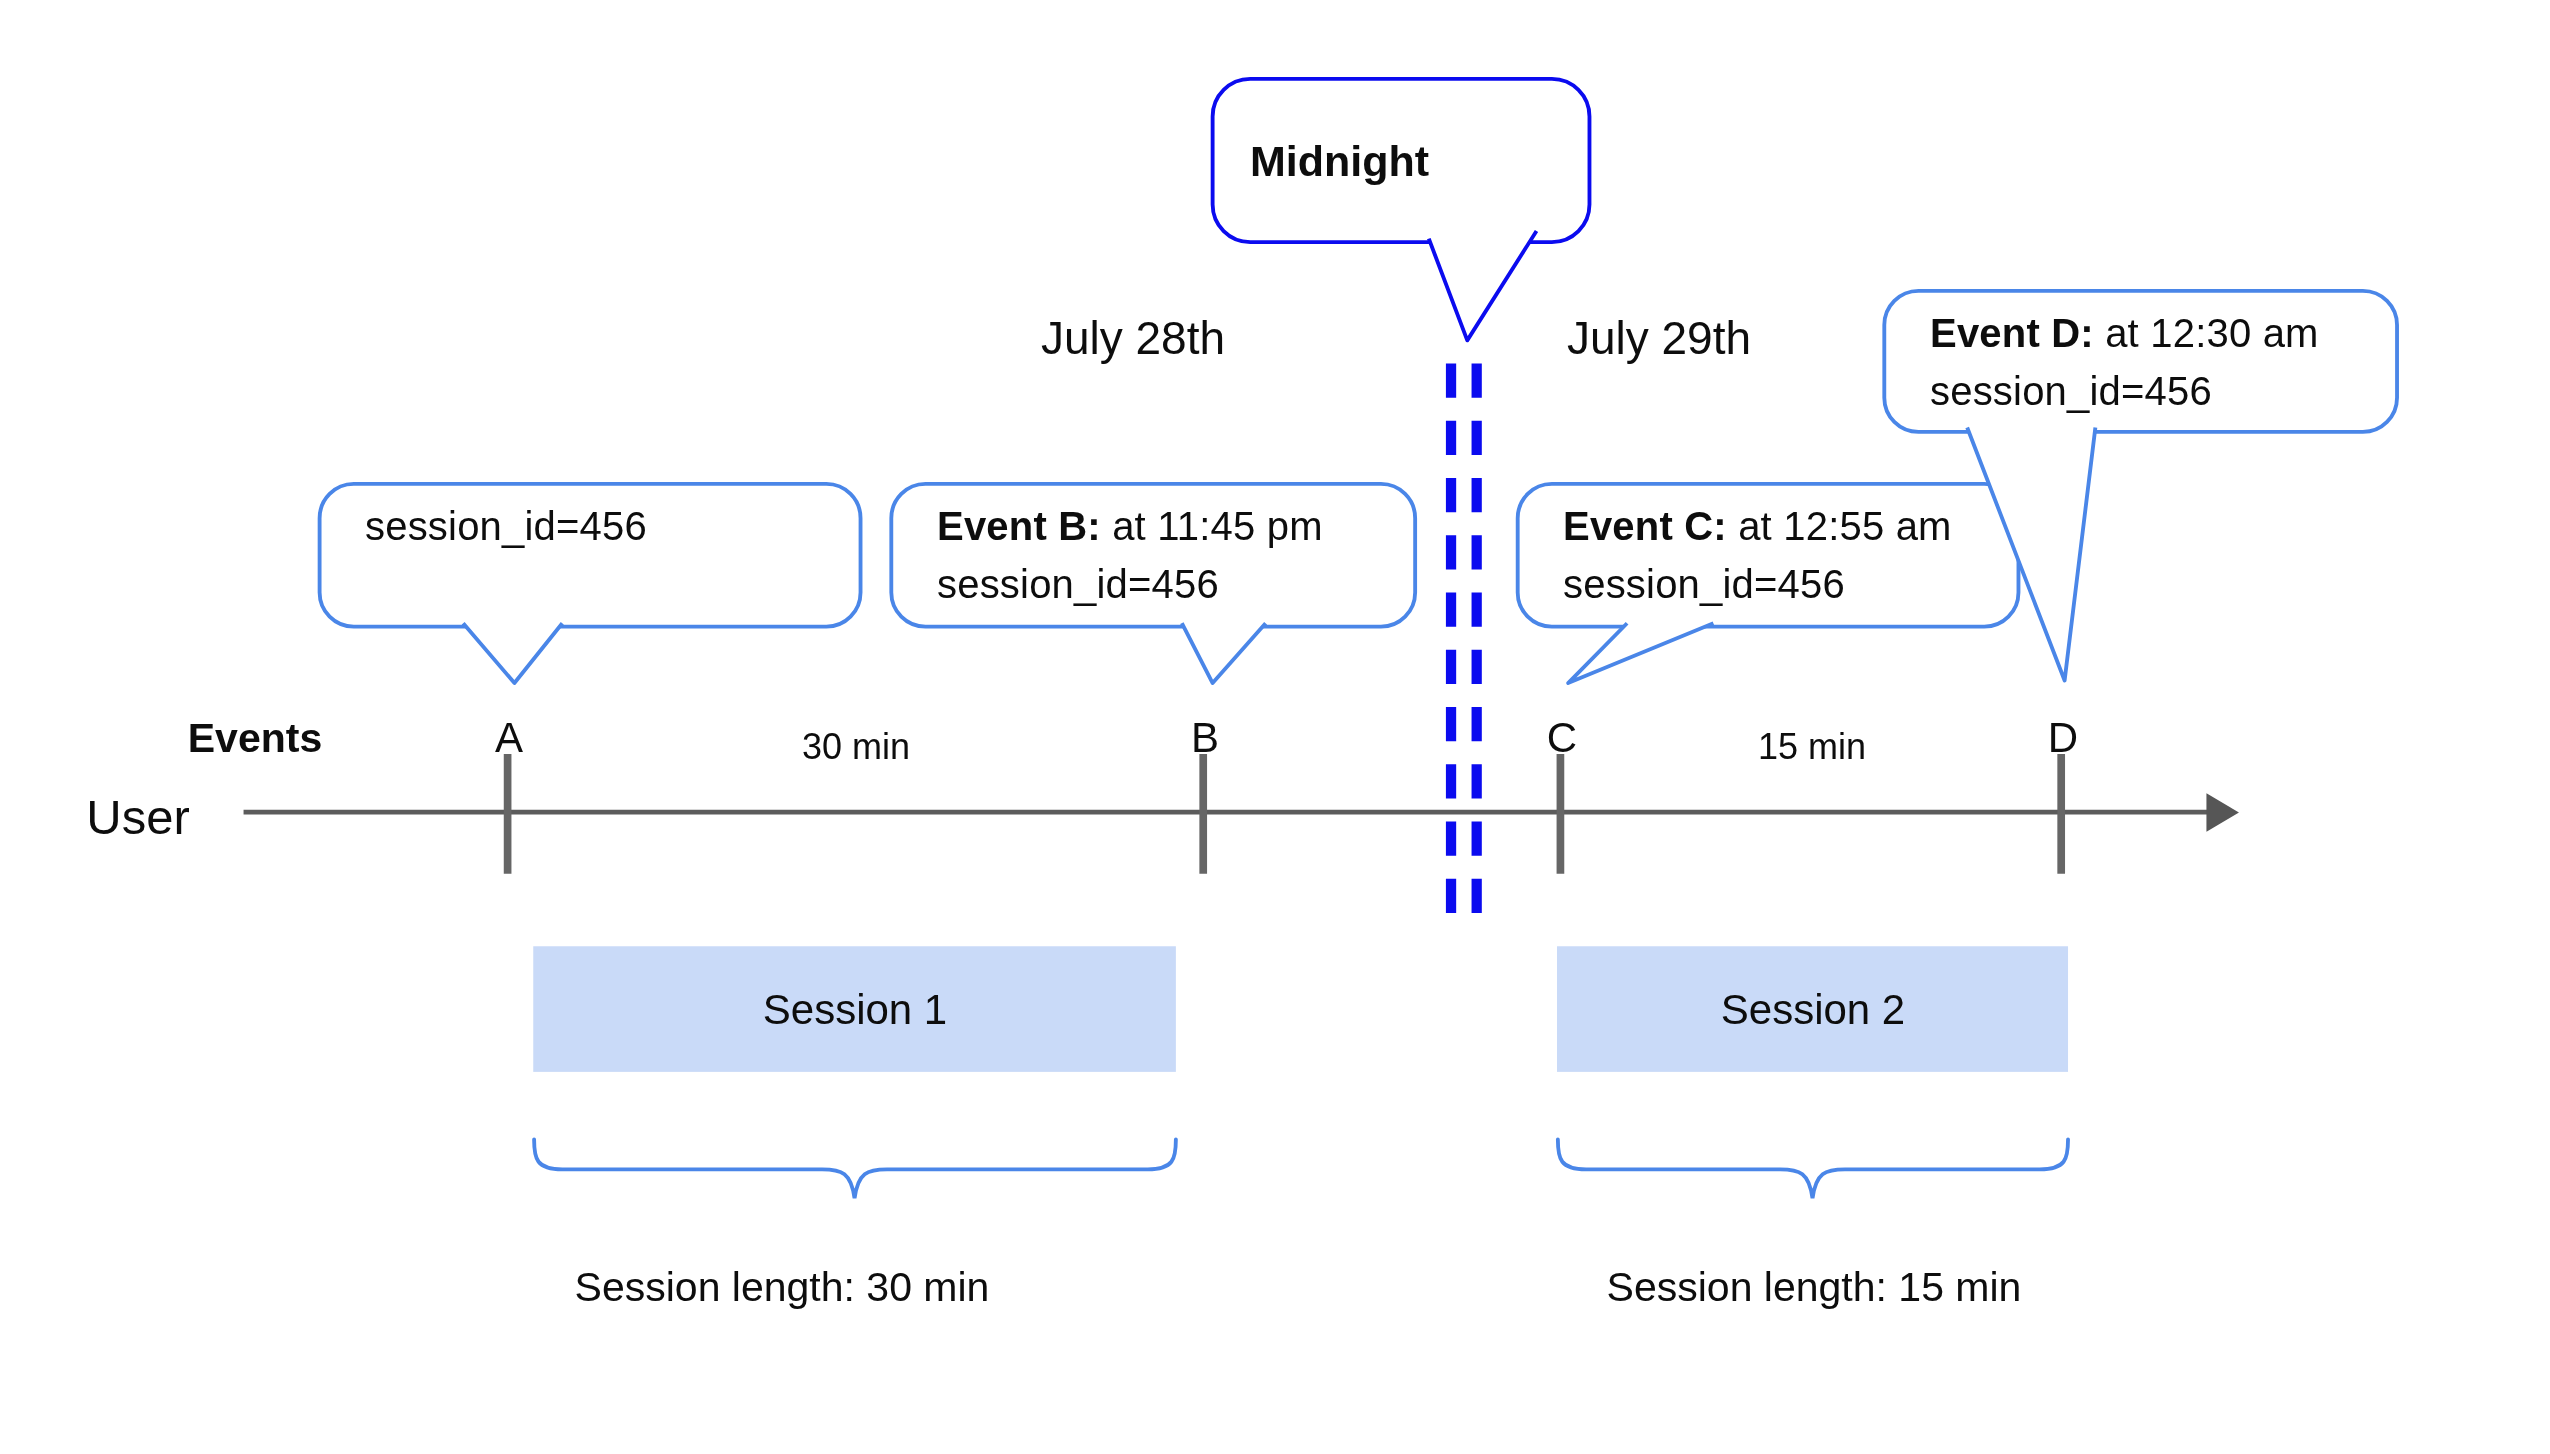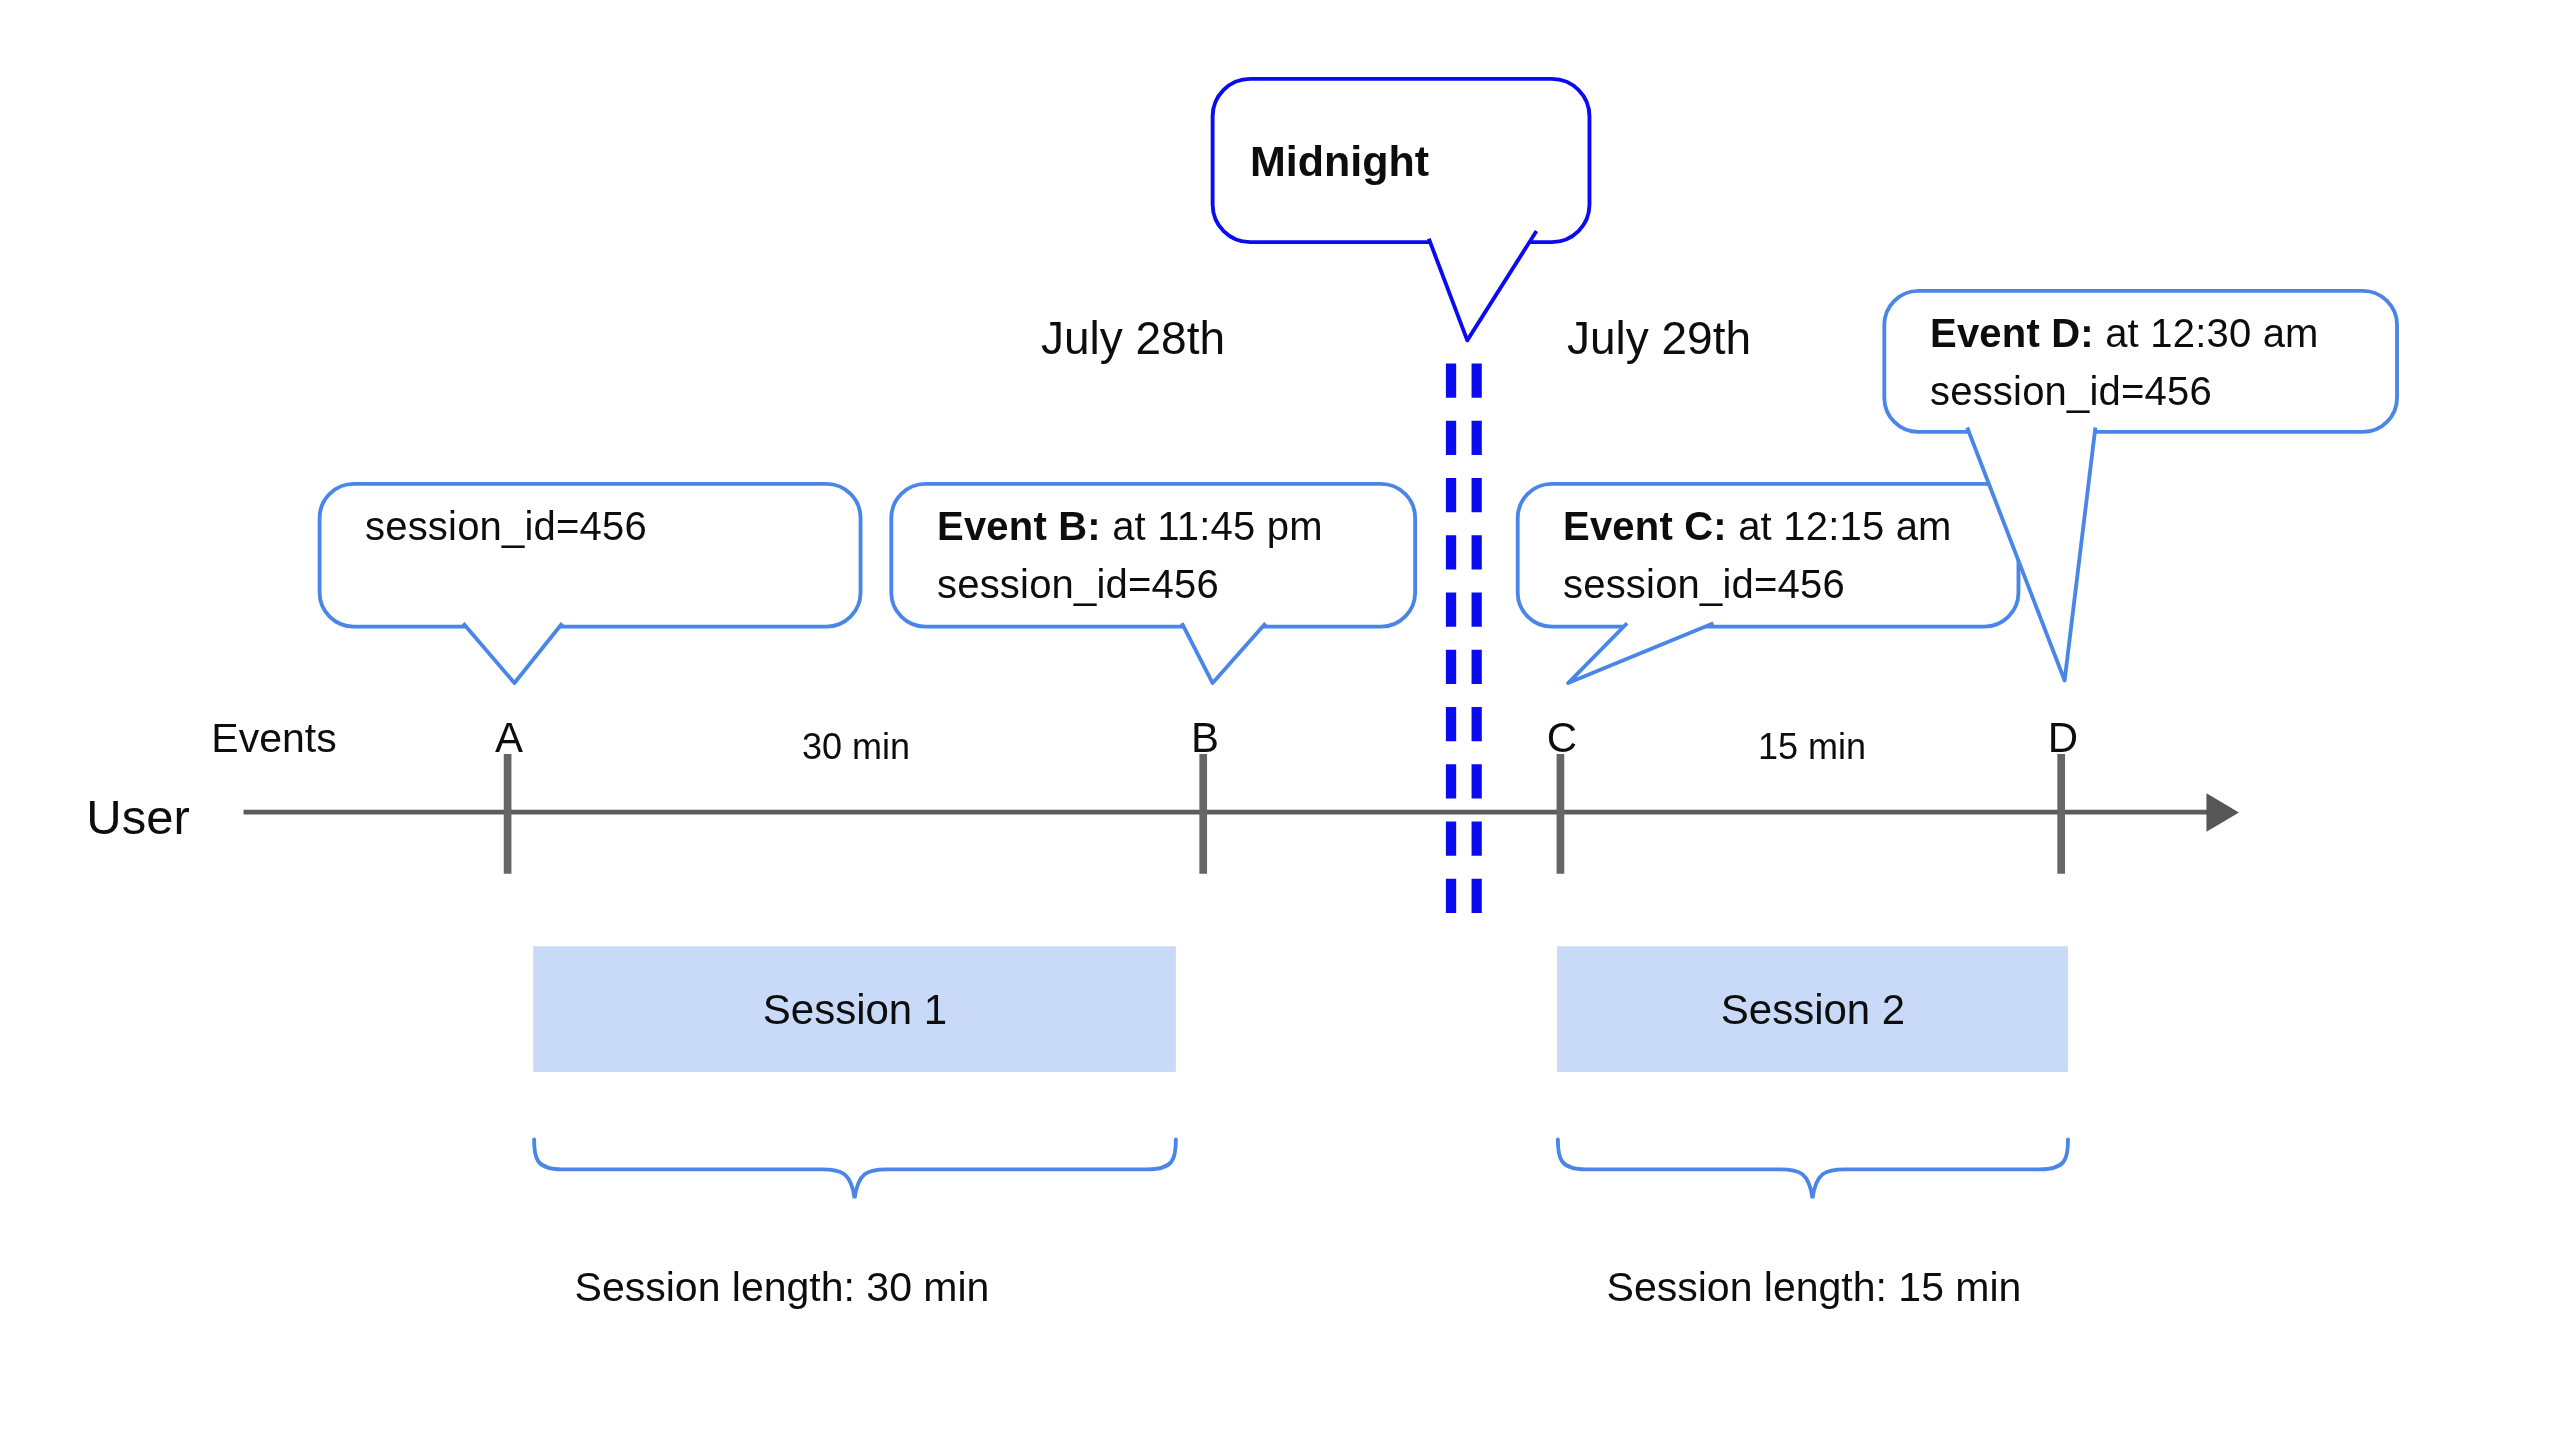--- a/index.html
+++ b/index.html
@@ -78,30 +78,30 @@
   <div class="abs callout-text" style="left:365px;top:497px;">
     <div>session_id=456</div>
   </div>
 
   <div class="abs callout-text" style="left:937px;top:497px;">
     <div><b>Event B:</b><span> at 11:45 pm</span></div>
     <div>session_id=456</div>
   </div>
 
   <div class="abs callout-text" style="left:1563px;top:497px;">
-    <div><b>Event C:</b><span> at 12:15 am</span></div>
+    <div><b>Event C:</b><span> at 12:55 am</span></div>
     <div>session_id=456</div>
   </div>
 
   <div class="abs callout-text" style="left:1930px;top:304px;">
     <div><b>Event D:</b><span> at 12:30 am</span></div>
     <div>session_id=456</div>
   </div>
 
-  <div class="abs ctr events-label" style="left:274px;top:738px;">Events</div>
+  <div class="abs ctr events-label" style="left:255px;top:738px;font-weight:bold;">Events</div>
   <div class="abs ctr axis-letter" style="left:509px;top:738px;">A</div>
   <div class="abs ctr axis-letter" style="left:1205px;top:738px;">B</div>
   <div class="abs ctr axis-letter" style="left:1562px;top:738px;">C</div>
   <div class="abs ctr axis-letter" style="left:2063px;top:738px;">D</div>
 
   <div class="abs ctr user-label" style="left:138px;top:817px;">User</div>
 
   <div class="abs ctr gap-label" style="left:856px;top:747px;">30 min</div>
   <div class="abs ctr gap-label" style="left:1812px;top:747px;">15 min</div>
 

